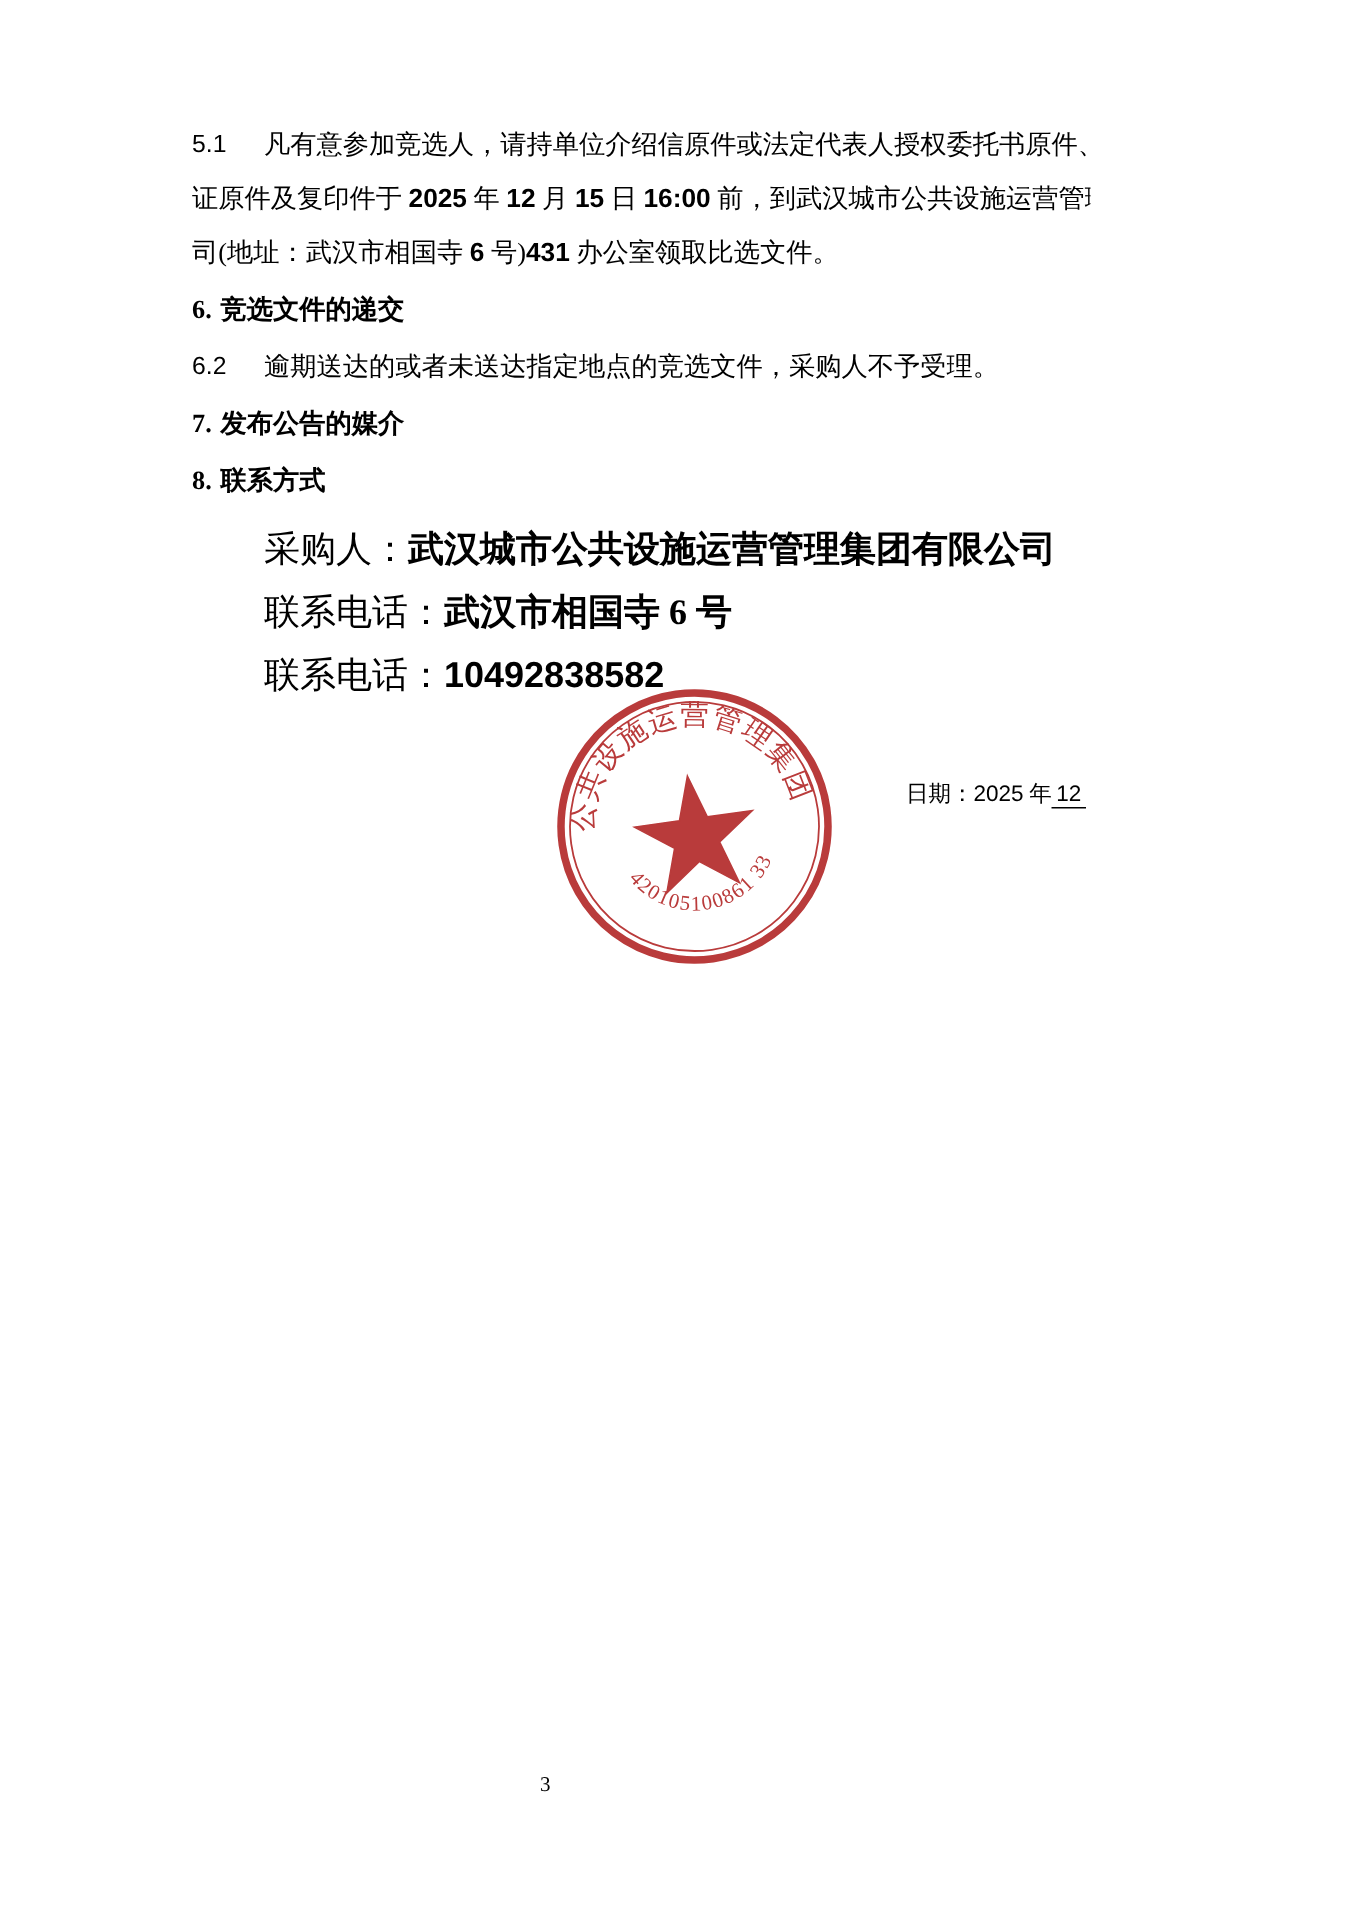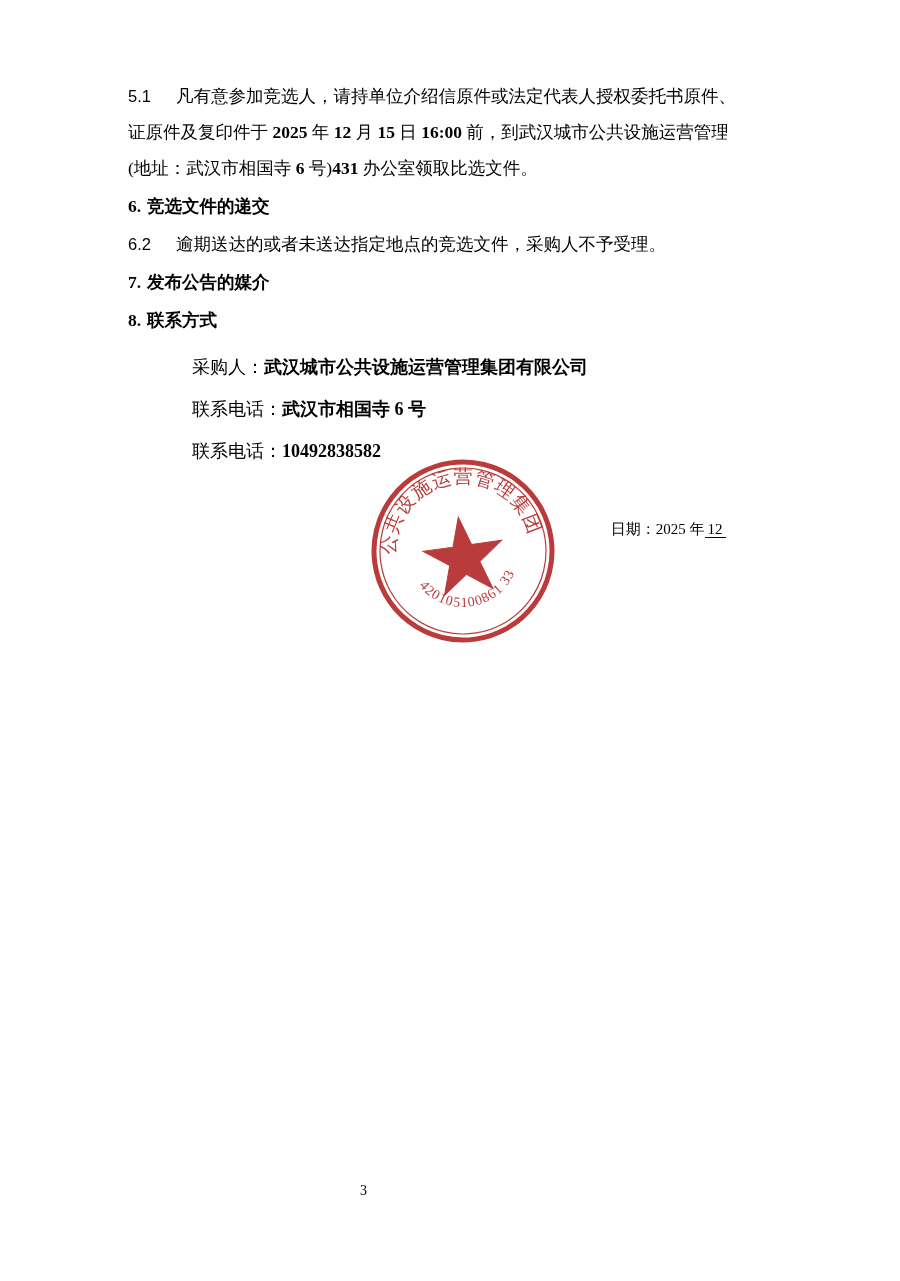--- a/index.html
+++ b/index.html
@@ -54,31 +54,30 @@
     font-weight: bold;
     margin-left: 19px;
   }
   .para.noindent .body {
     margin-left: 48px;
   }
   .bold {
     font-weight: bold;
   }
   .sans {
-    font-family: Liberation Serif, serif;
+    font-family: Liberation Sans, sans-serif;
   }
   .contact-block {
     margin-left: 48px;
     margin-top: 8px;
   }
   .contact-line {
-    font-size: 18px;
+    font-size: 24px;
     line-height: 42px;
     white-space: nowrap;
-    margin-left: 16px;
   }
   .contact-line .val {
     font-weight: bold;
   }
   .date-line {
     margin-top: 48px;
     text-align: right;
     font-size: 15px;
     padding-right: 56px;
   }

